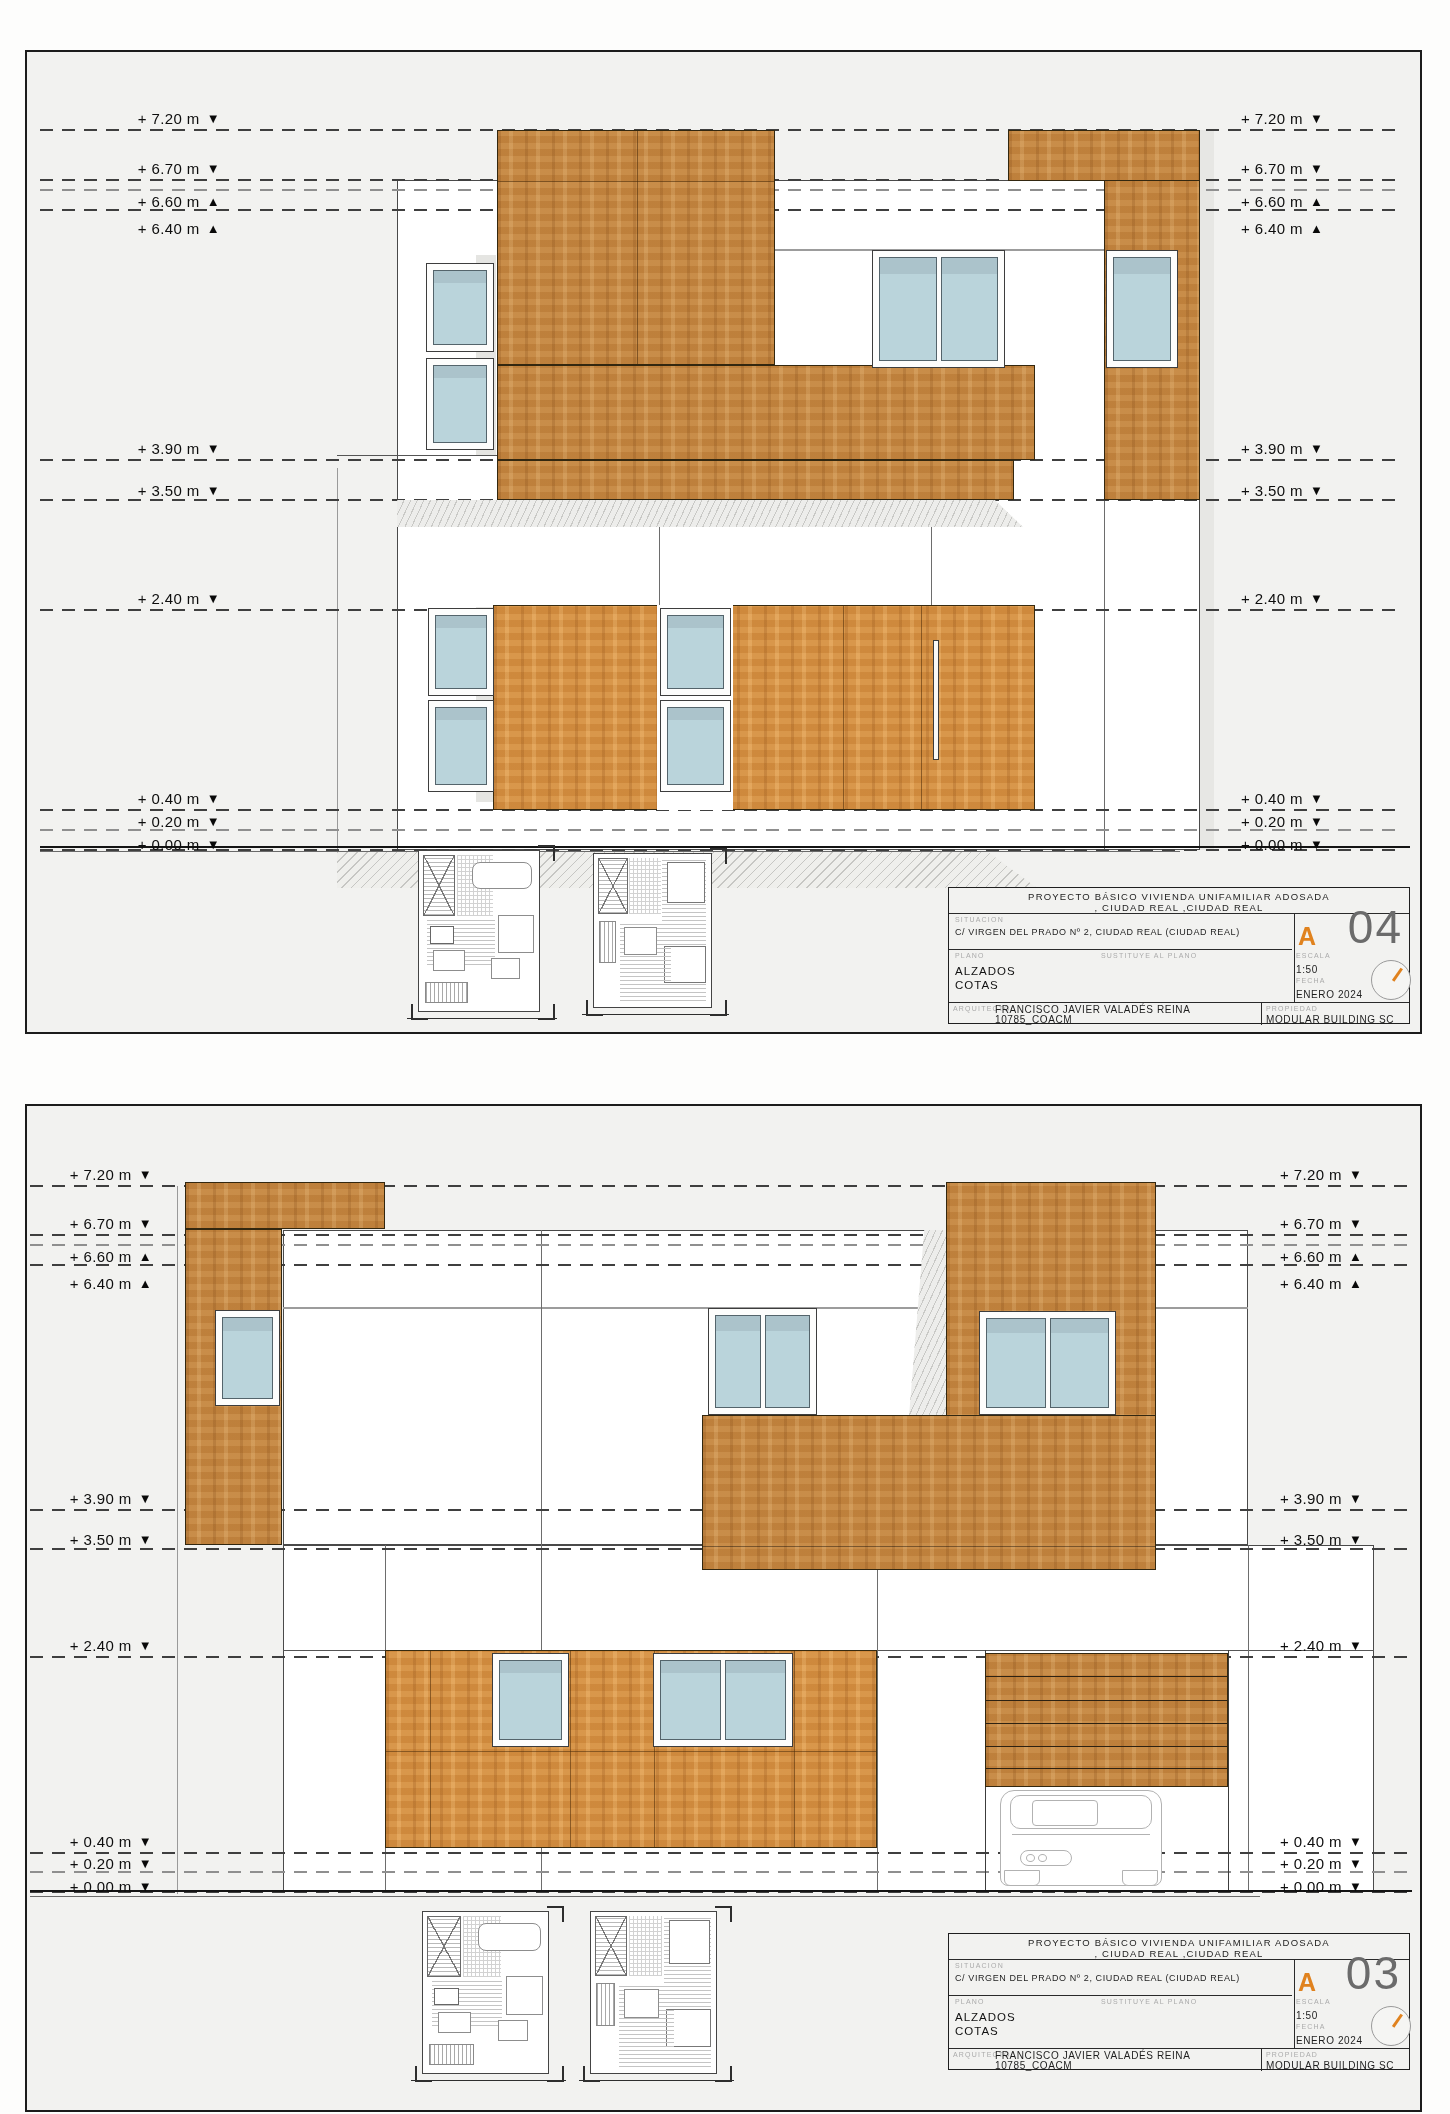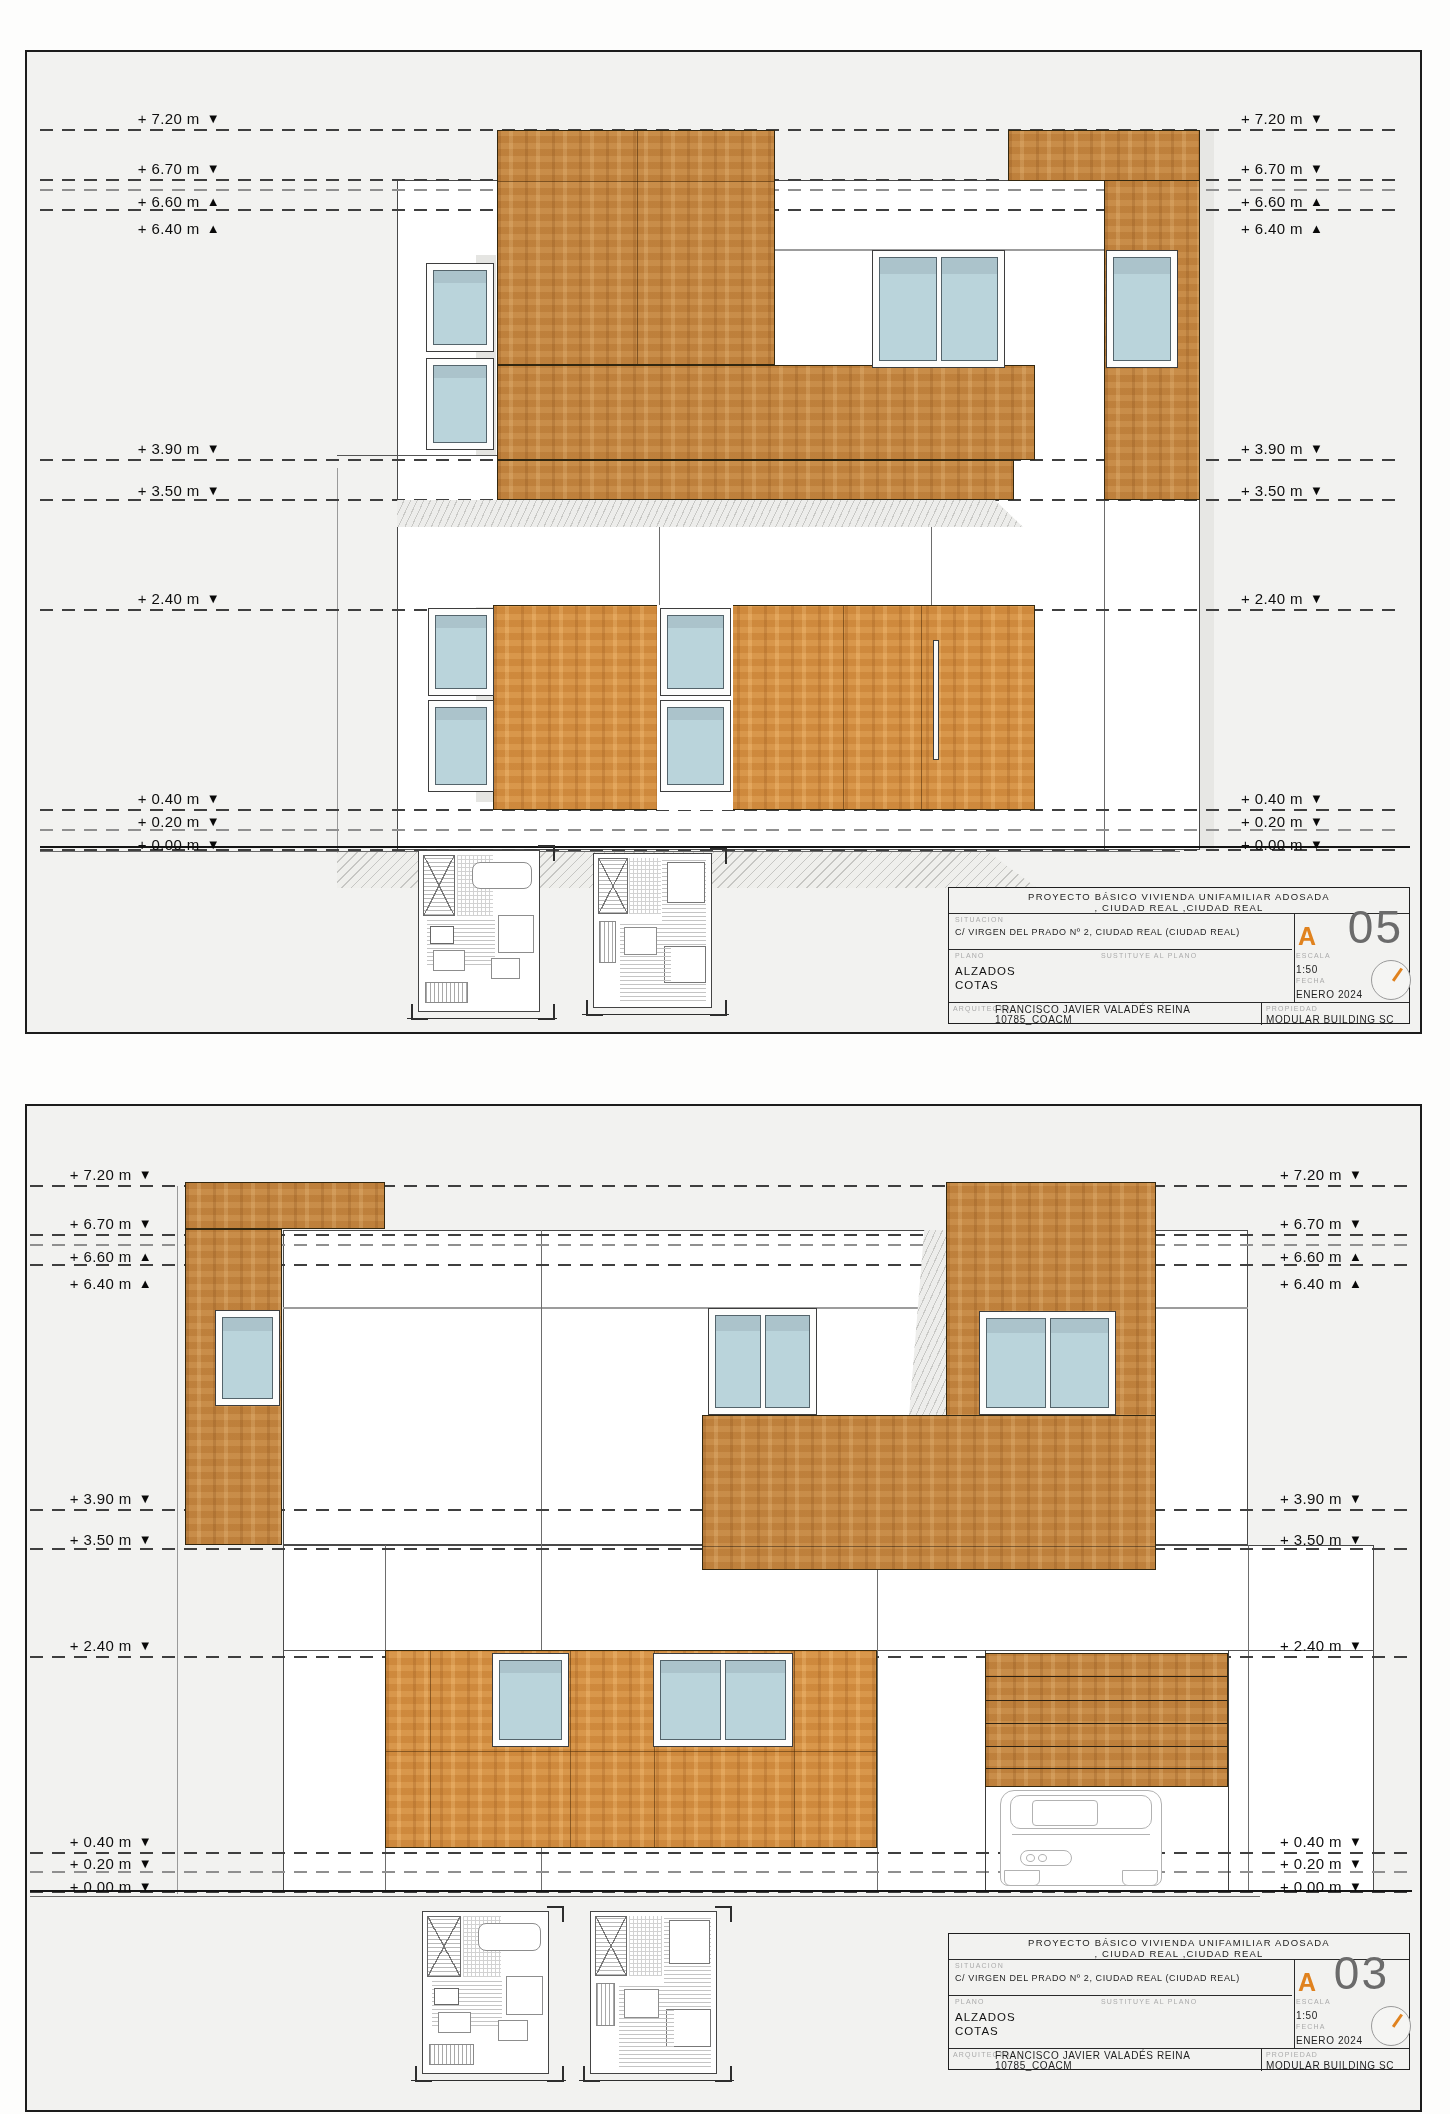--- a/index.html
+++ b/index.html
@@ -187,21 +187,21 @@
     <span class="tb-label" style="left:152px;top:64px">SUSTITUYE AL PLANO</span>
     <span class="tb-big" style="left:6px;top:77px">ALZADOS</span>
     <span class="tb-big" style="left:6px;top:91px">COTAS</span>
     <div class="hl" style="top:114px"></div>
     <span class="tb-label" style="left:4px;top:117px">ARQUITECTO</span>
     <span class="tb-val" style="left:46px;top:116px">FRANCISCO JAVIER VALADÉS REINA</span>
     <span class="tb-val" style="left:46px;top:126px">10785_COACM</span>
     <div class="vl" style="left:345px;top:25px;height:89px"></div>
     <div class="vl" style="left:312px;top:114px;height:23px"></div>
     <span class="tb-A" style="left:349px;top:36px">A</span>
-    <span class="tb-num" style="right:6px;top:21px">05</span>
+    <span class="tb-num" style="right:6px;top:21px">04</span>
     <span class="tb-label" style="left:347px;top:64px">ESCALA</span>
     <span class="tb-val" style="left:347px;top:76px">1:50</span>
     <span class="tb-label" style="left:347px;top:89px">FECHA</span>
     <span class="tb-val" style="left:347px;top:101px">ENERO 2024</span>
     <span class="tb-label" style="left:317px;top:117px">PROPIEDAD</span>
     <span class="tb-val" style="left:317px;top:126px">MODULAR BUILDING SC</span>
     <div class="clock" style="left:422px;top:72px">
         <i></i>
       </div>
   </div>
@@ -330,21 +330,21 @@
     <span class="tb-label" style="left:152px;top:64px">SUSTITUYE AL PLANO</span>
     <span class="tb-big" style="left:6px;top:77px">ALZADOS</span>
     <span class="tb-big" style="left:6px;top:91px">COTAS</span>
     <div class="hl" style="top:114px"></div>
     <span class="tb-label" style="left:4px;top:117px">ARQUITECTO</span>
     <span class="tb-val" style="left:46px;top:116px">FRANCISCO JAVIER VALADÉS REINA</span>
     <span class="tb-val" style="left:46px;top:126px">10785_COACM</span>
     <div class="vl" style="left:345px;top:25px;height:89px"></div>
     <div class="vl" style="left:312px;top:114px;height:23px"></div>
     <span class="tb-A" style="left:349px;top:36px">A</span>
-    <span class="tb-num" style="right:20px;top:21px">03</span>
+    <span class="tb-num" style="right:8px;top:21px">03</span>
     <span class="tb-label" style="left:347px;top:64px">ESCALA</span>
     <span class="tb-val" style="left:347px;top:76px">1:50</span>
     <span class="tb-label" style="left:347px;top:89px">FECHA</span>
     <span class="tb-val" style="left:347px;top:101px">ENERO 2024</span>
     <span class="tb-label" style="left:317px;top:117px">PROPIEDAD</span>
     <span class="tb-val" style="left:317px;top:126px">MODULAR BUILDING SC</span>
     <div class="clock" style="left:422px;top:72px">
         <i></i>
       </div>
   </div>

